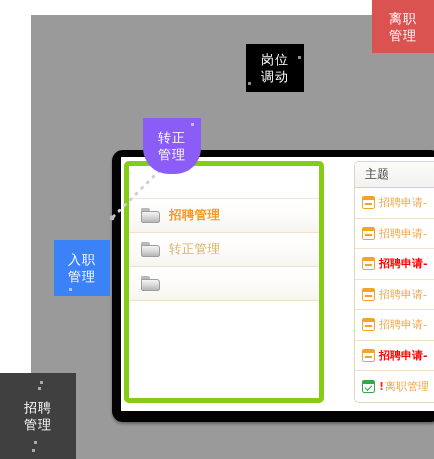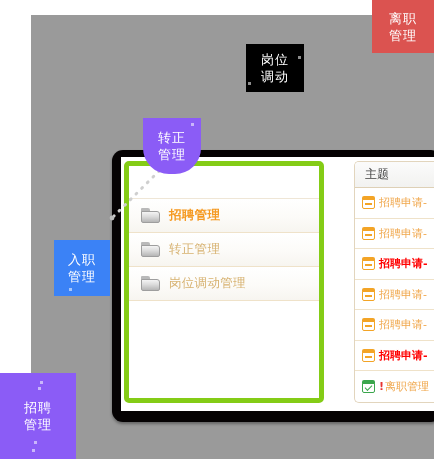--- a/index.html
+++ b/index.html
@@ -276,21 +276,21 @@
     top: 240px;
     width: 56px;
     height: 56px;
     background: #3b82f6;
   }
   .tag-skyblue {
     left: 0px;
     top: 373px;
     width: 76px;
     height: 86px;
-    background: #8b5cf6;
+    background: #404040;
   }
 
   
   .handle {
     position: absolute;
     width: 3px;
     height: 3px;
     background: rgba(255,255,255,0.55);
   }
 </style>
@@ -322,21 +322,20 @@
       </span>
       <span class="folder-label">转正管理</span>
     </div>
 
 
     <div class="folder-row">
       <span class="folder-icon">
         <span class="tab"></span>
           <span class="body"></span>
       </span>
-      <span class="folder-label">岗位调动管理</span>
     </div>
 
 
     <div class="folder-panel-bottom"></div>
   </div>
 
   <div class="table-panel">
     <div class="table-head">
       <span class="table-head-label">主题</span>
     </div>

